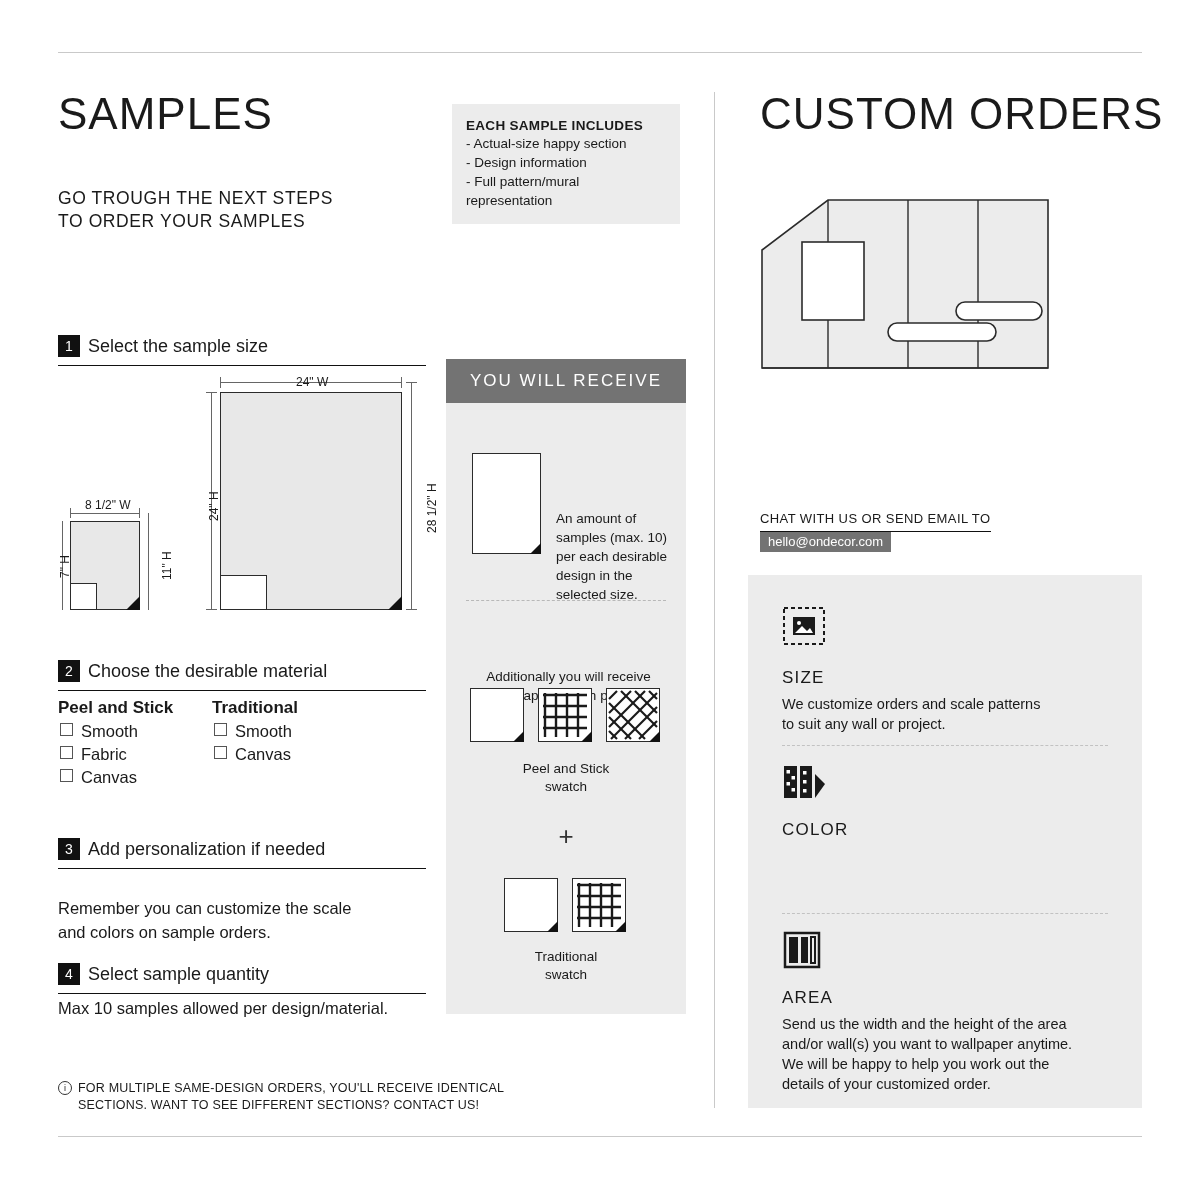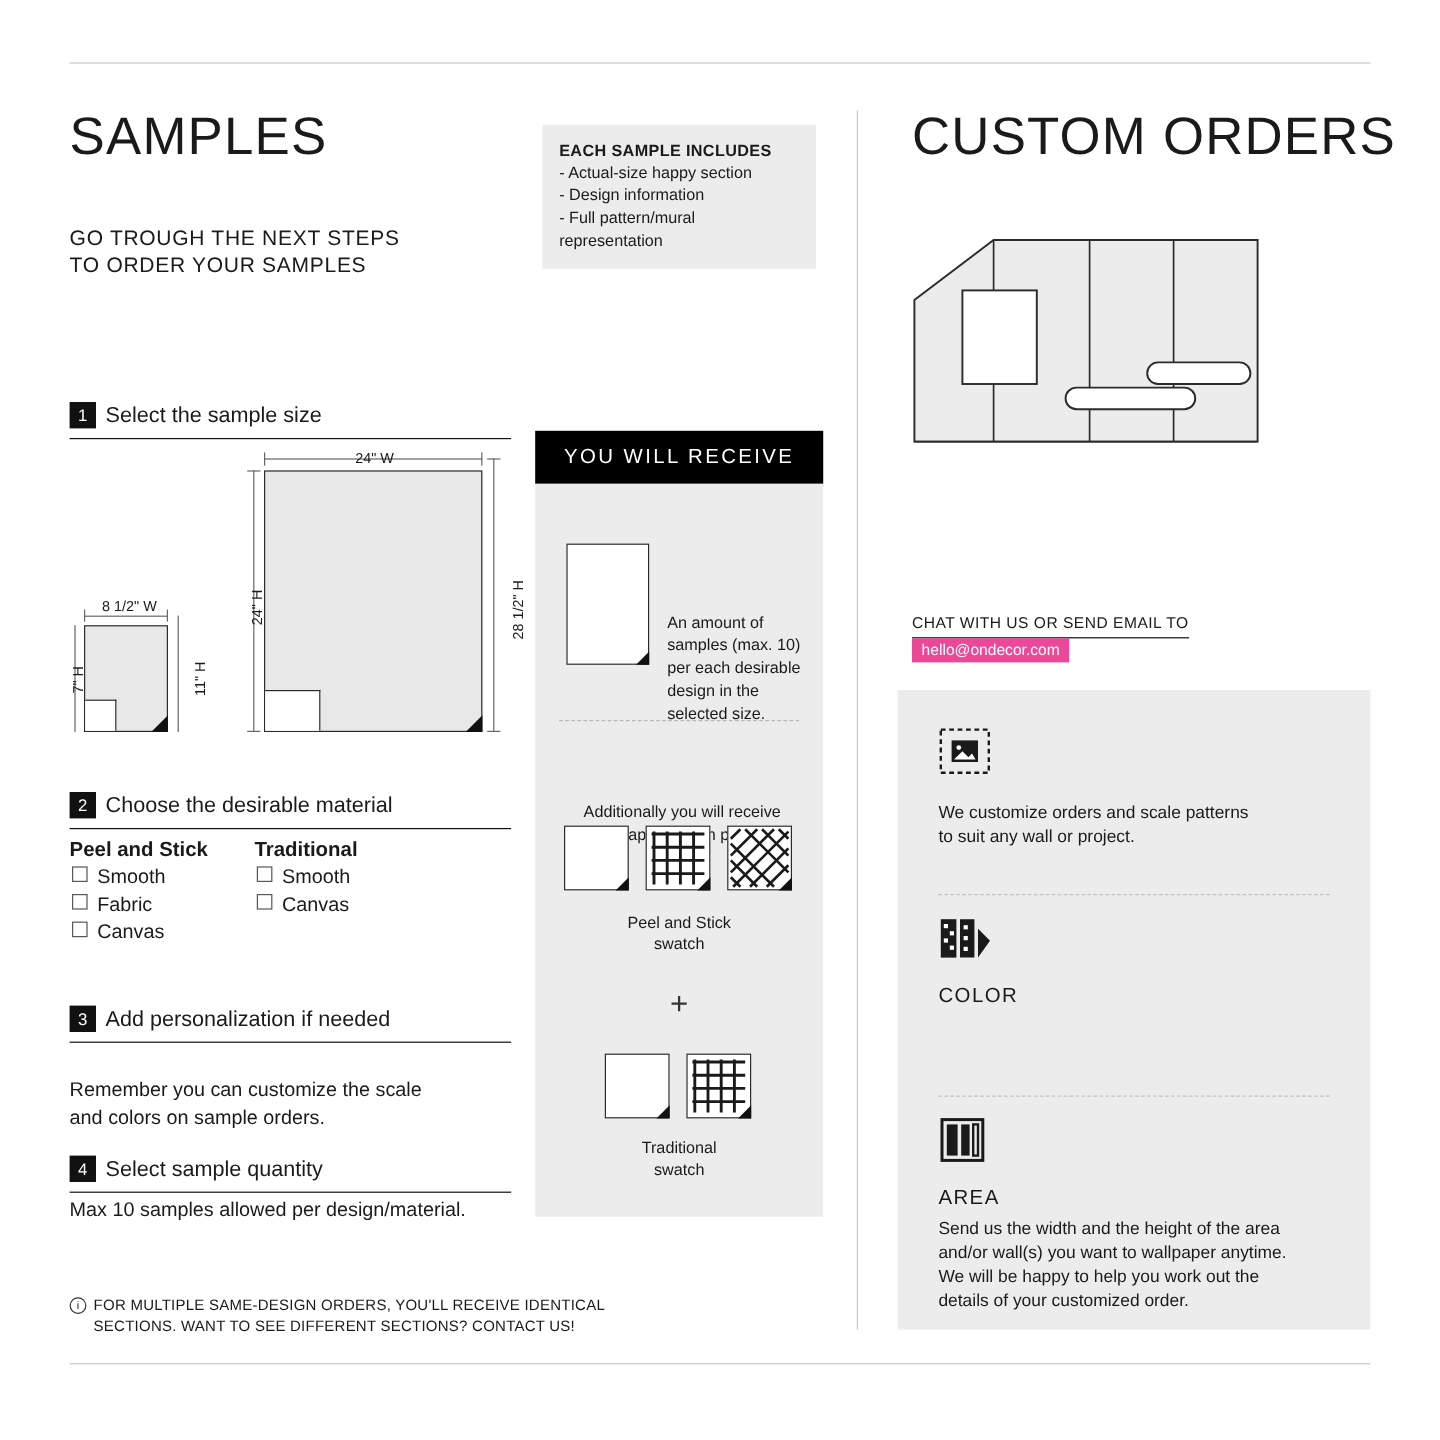--- a/index.html
+++ b/index.html
@@ -203,21 +203,21 @@
   .receive-panel {
     position: absolute;
     left: 446px; top: 359px;
     width: 240px; height: 655px;
     background: #ececec;
   }
   .receive-head {
     position: absolute;
     left: 446px; top: 359px;
     width: 240px; height: 44px;
-    background: #000000;
+    background: #737373;
     color: #ffffff;
     font-size: 17px;
     letter-spacing: 2px;
     text-align: center;
     line-height: 44px;
   }
   .sw {
     position: absolute;
     background: #ffffff;
     border: 1px solid #2b2b2b;
@@ -277,21 +277,21 @@
   }
   .chat-underline {
     position: absolute;
     left: 760px; top: 531px;
     width: 231px; height: 1px;
     background: #111;
   }
   .email-chip {
     position: absolute;
     left: 760px; top: 532px;
-    background: #ec4899;
+    background: #737373;
     color: #ffffff;
     font-size: 13px;
     padding: 3px 8px;
     line-height: 14px;
   }
   .feature-panel {
     position: absolute;
     left: 748px; top: 575px;
     width: 394px; height: 533px;
     background: #ececec;
@@ -525,20 +525,21 @@
     <svg width="44" height="40" viewBox="0 0 44 40">
       <g stroke="#1a1a1a" stroke-width="2" fill="none" stroke-dasharray="4 3">
         <rect x="2" y="2" width="40" height="36"></rect>
       </g>
       <rect x="11" y="11" width="22" height="18" fill="#1a1a1a"></rect>
       <circle cx="17" cy="17" r="2" fill="#ffffff"></circle>
       <path d="M13,27 L20,20 L25,25 L28,22 L31,27 Z" fill="#ffffff"></path>
     </svg>
   </div>
   <div class="feature" style="top:668px;">
+    <h3>SIZE</h3>
     <p>We customize orders and scale patterns
 to suit any wall or project.</p>
   </div>
   <div class="feat-sep" style="top:745px;"></div>
 
   <div class="icon-box" style="top:762px;">
     <svg width="44" height="40" viewBox="0 0 44 40">
       <rect x="2" y="4" width="13" height="32" fill="#1a1a1a"></rect>
       <rect x="4.5" y="8" width="3.5" height="3.5" fill="#ffffff"></rect>
       <rect x="9.5" y="14" width="3.5" height="3.5" fill="#ffffff"></rect>

